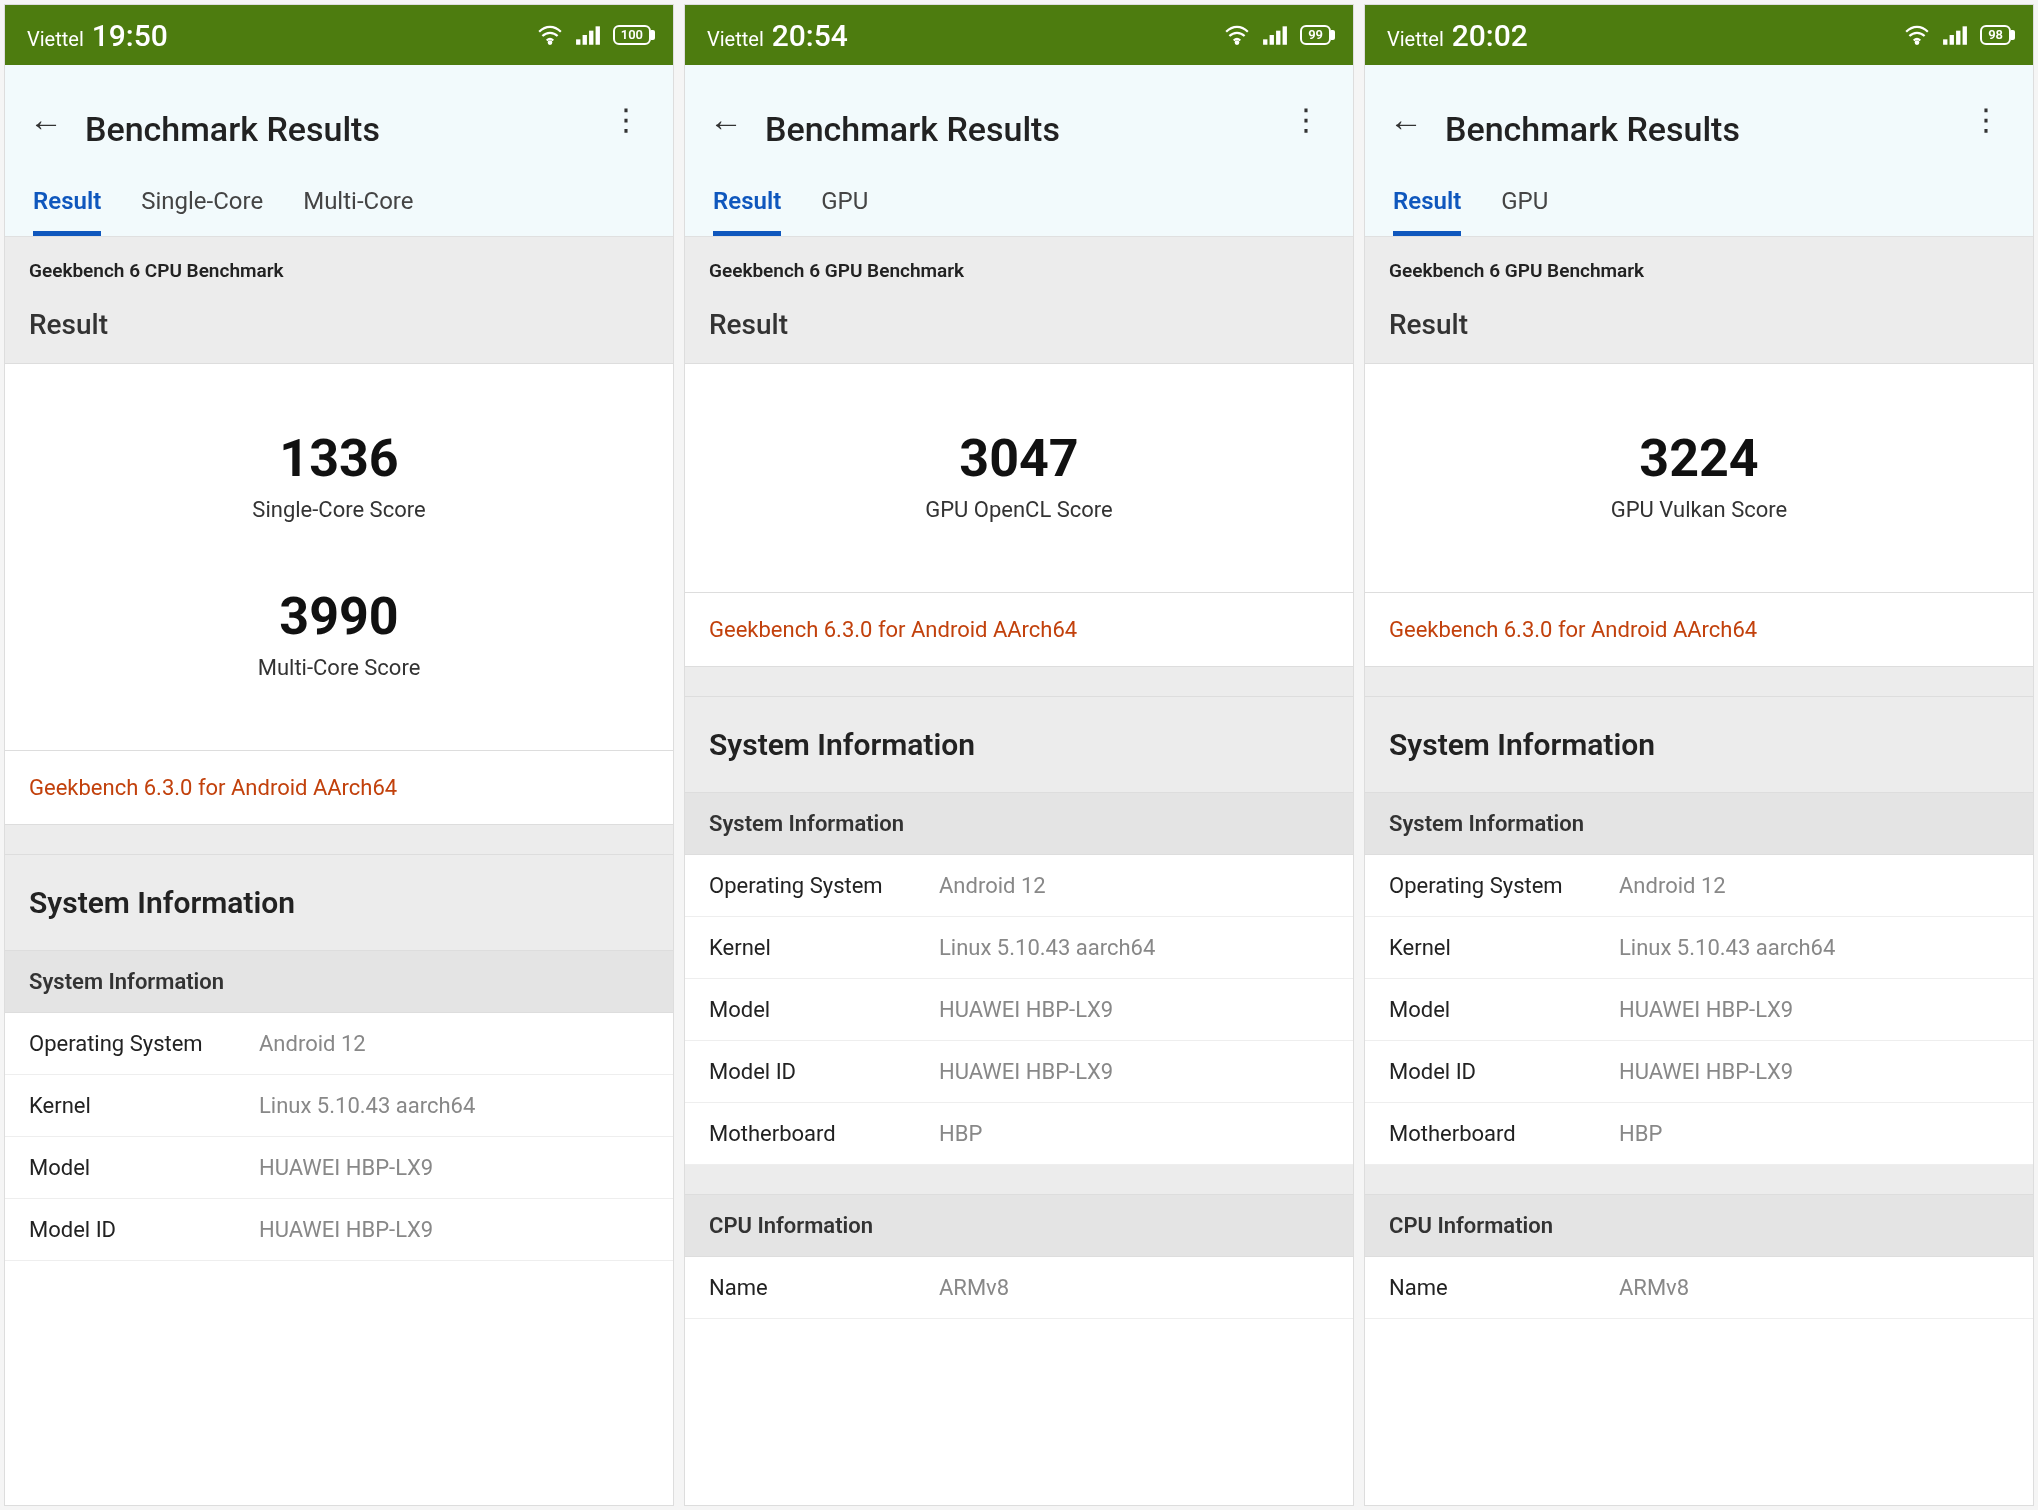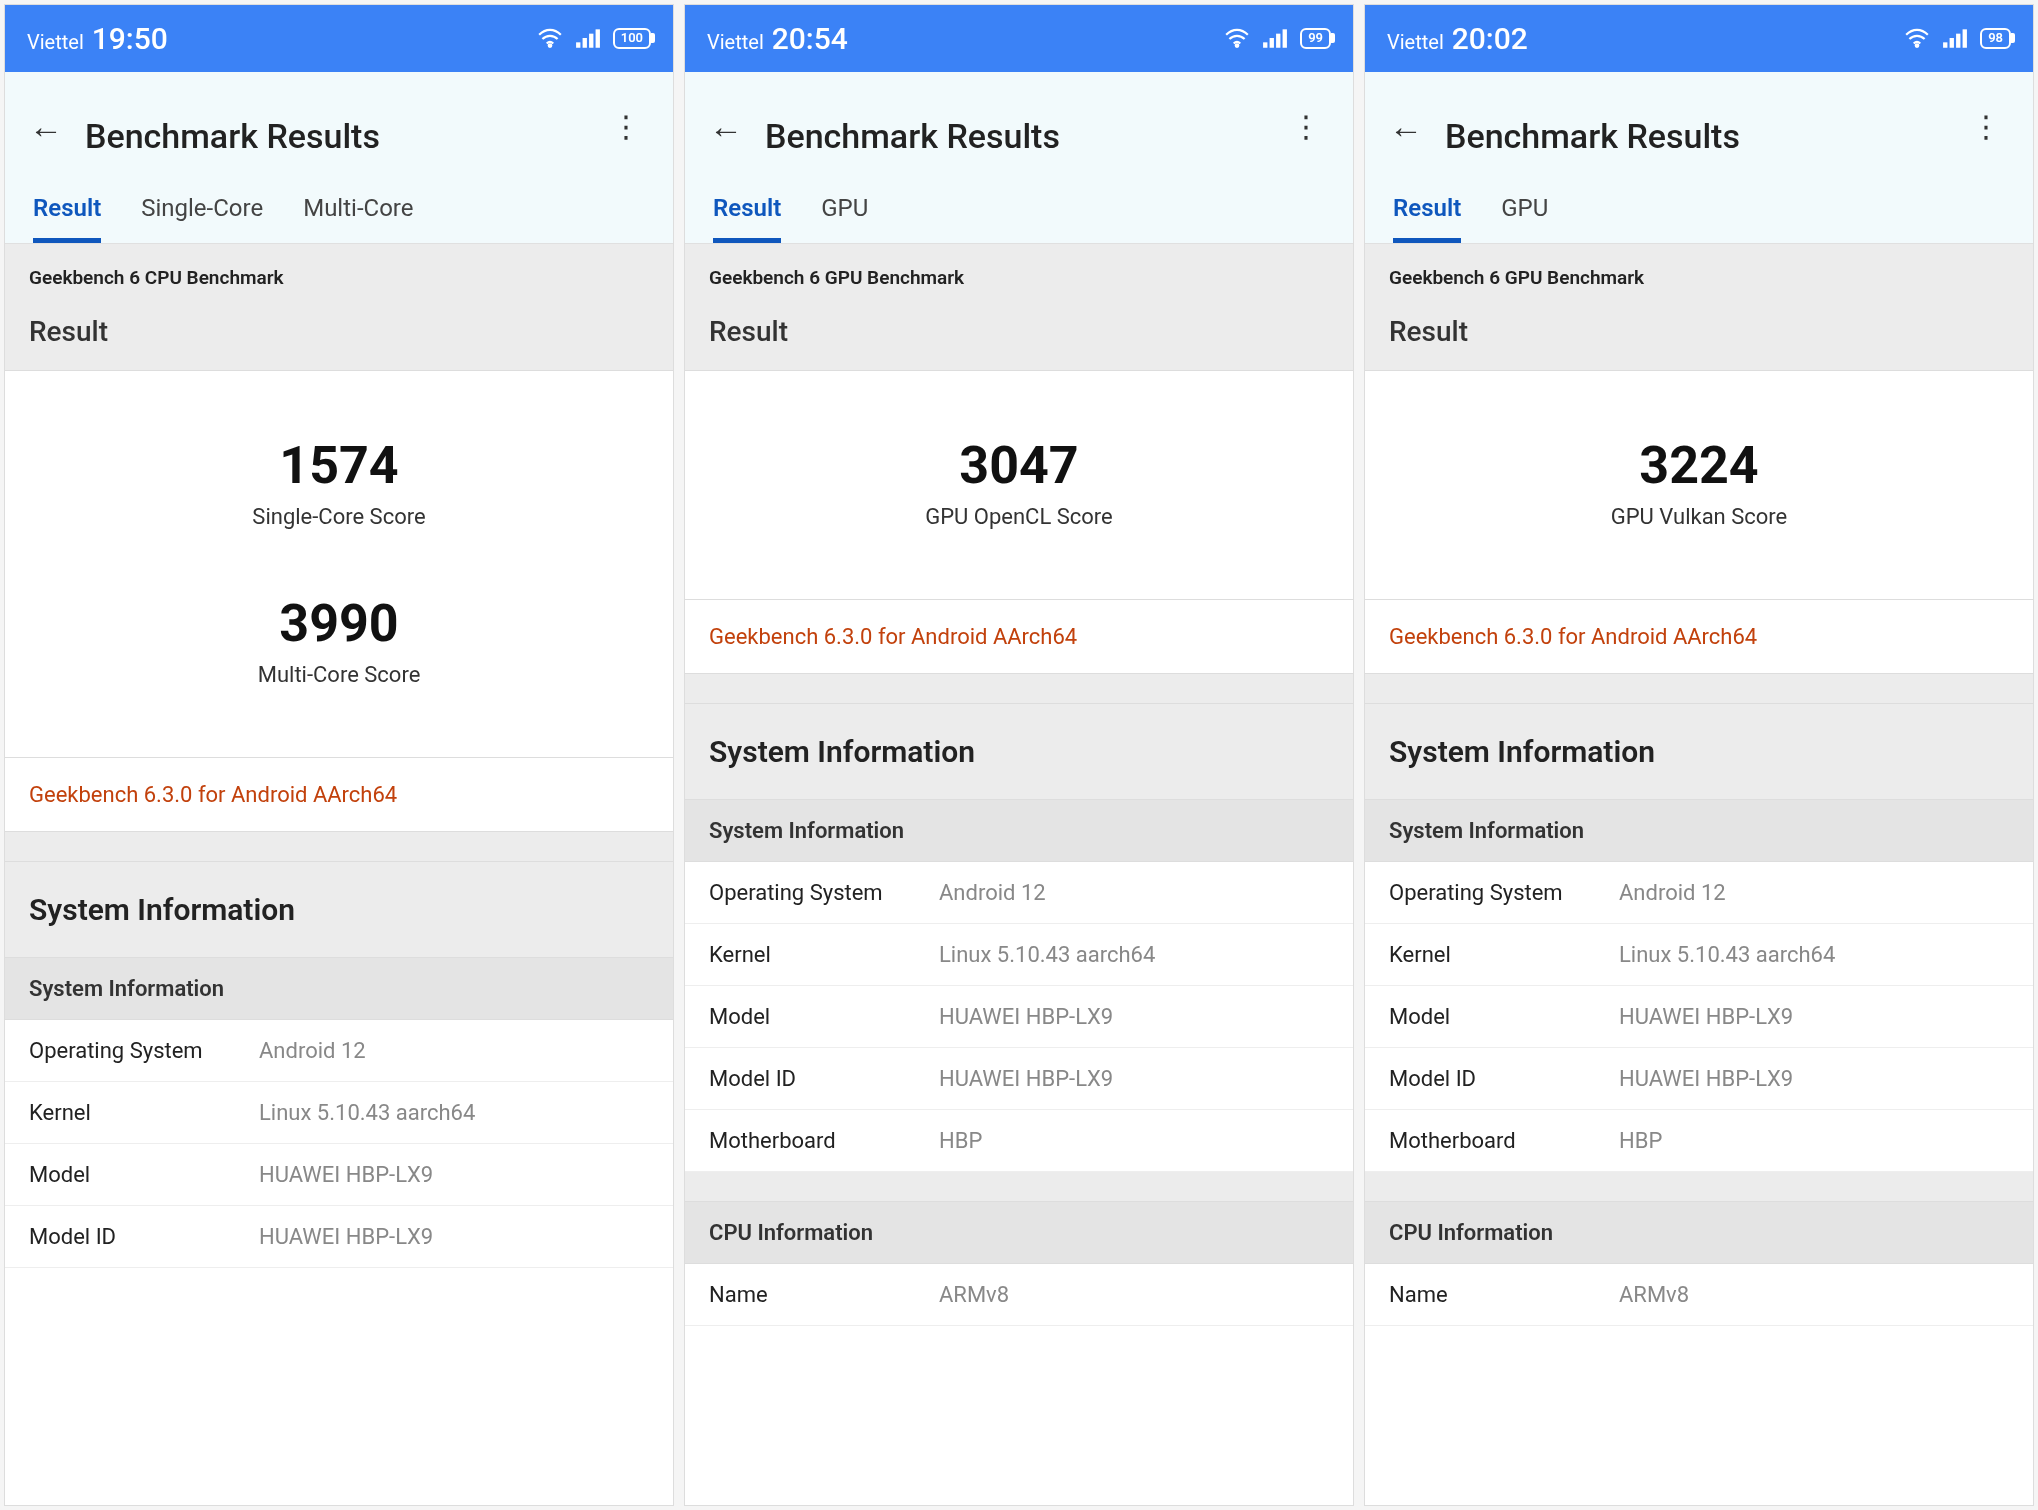--- a/index.html
+++ b/index.html
@@ -14,23 +14,23 @@
   }
   .phone {
     flex: 1;
     background: #fff;
     display: flex;
     flex-direction: column;
     border: 1px solid #ddd;
     overflow: hidden;
   }
   .statusbar {
-    background: #3b82f6;
+    background: #4d7c0f;
     color: #fff;
-    height: 67px;
+    height: 60px;
     display: flex;
     align-items: center;
     justify-content: space-between;
     padding: 0 22px;
     font-size: 24px;
   }
   .statusbar .left { display: flex; align-items: baseline; gap: 8px; }
   .statusbar .carrier { font-size: 20px; }
   .statusbar .time { font-size: 30px; font-weight: 500; }
   .statusbar .right { display: flex; align-items: center; gap: 12px; }
@@ -182,21 +182,21 @@
       <div class="tab">Single-Core</div>
       <div class="tab">Multi-Core</div>
     </div>
   </div>
   <div class="section-header">
     <div class="bench-title">Geekbench 6 CPU Benchmark</div>
     <div class="result-label">Result</div>
   </div>
   <div class="scores">
     <div class="score-block">
-      <div class="score-value">1574</div>
+      <div class="score-value">1336</div>
       <div class="score-label">Single-Core Score</div>
     </div>
     <div class="score-block">
       <div class="score-value">3990</div>
       <div class="score-label">Multi-Core Score</div>
     </div>
   </div>
   <div class="version-row">Geekbench 6.3.0 for Android AArch64</div>
   <div class="spacer"></div>
   <div class="sys-header-big">System Information</div>

